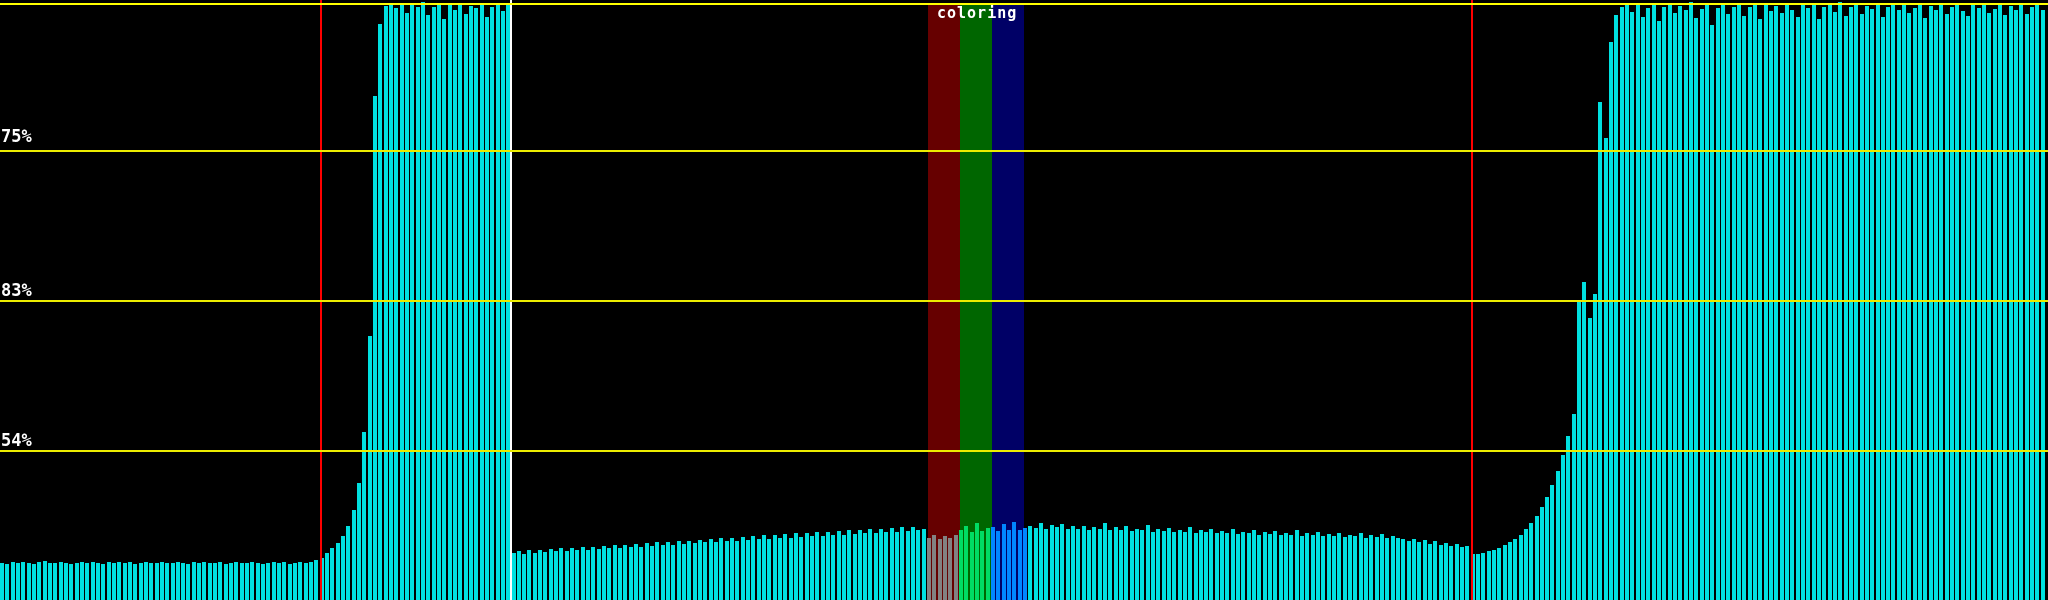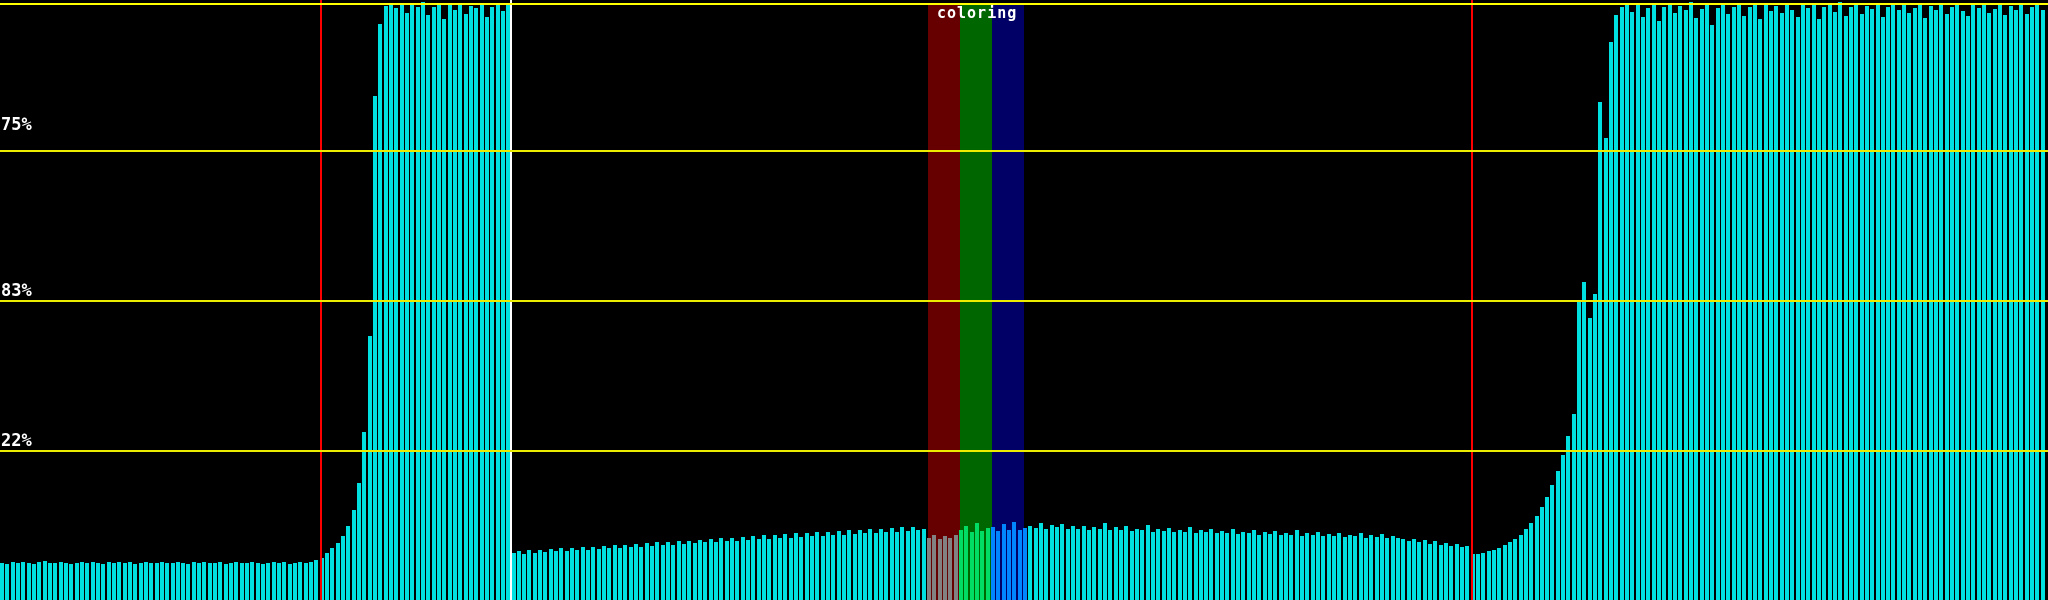--- a/index.html
+++ b/index.html
@@ -418,17 +418,17 @@
       <div class="vline" style="left: 1471px; background: rgb(255, 0, 0);"></div>
     </div>
   <div class="gridlines" id="gridlines">
       <div class="gridline" style="top: 3px; background: rgb(255, 255, 0);"></div>
       <div class="gridline" style="top: 150px; background: rgb(236, 236, 0);"></div>
       <div class="gridline" style="top: 300px; background: rgb(236, 236, 0);"></div>
       <div class="gridline" style="top: 450px; background: rgb(236, 236, 0);"></div>
     </div>
   <div class="labels" id="labels">
     <span class="coloring-label" id="coloringLabel" style="left: 937px; top: 6px; color: rgb(255, 255, 255);">coloring</span>
-  <span class="pct-label" style="top: 116px;">75%</span>
+  <span class="pct-label" style="top: 128px;">75%</span>
       <span class="pct-label" style="top: 282px;">83%</span>
-      <span class="pct-label" style="top: 432px;">22%</span>
+      <span class="pct-label" style="top: 432px;">54%</span>
     </div>
 </div>
 
 </body></html>

